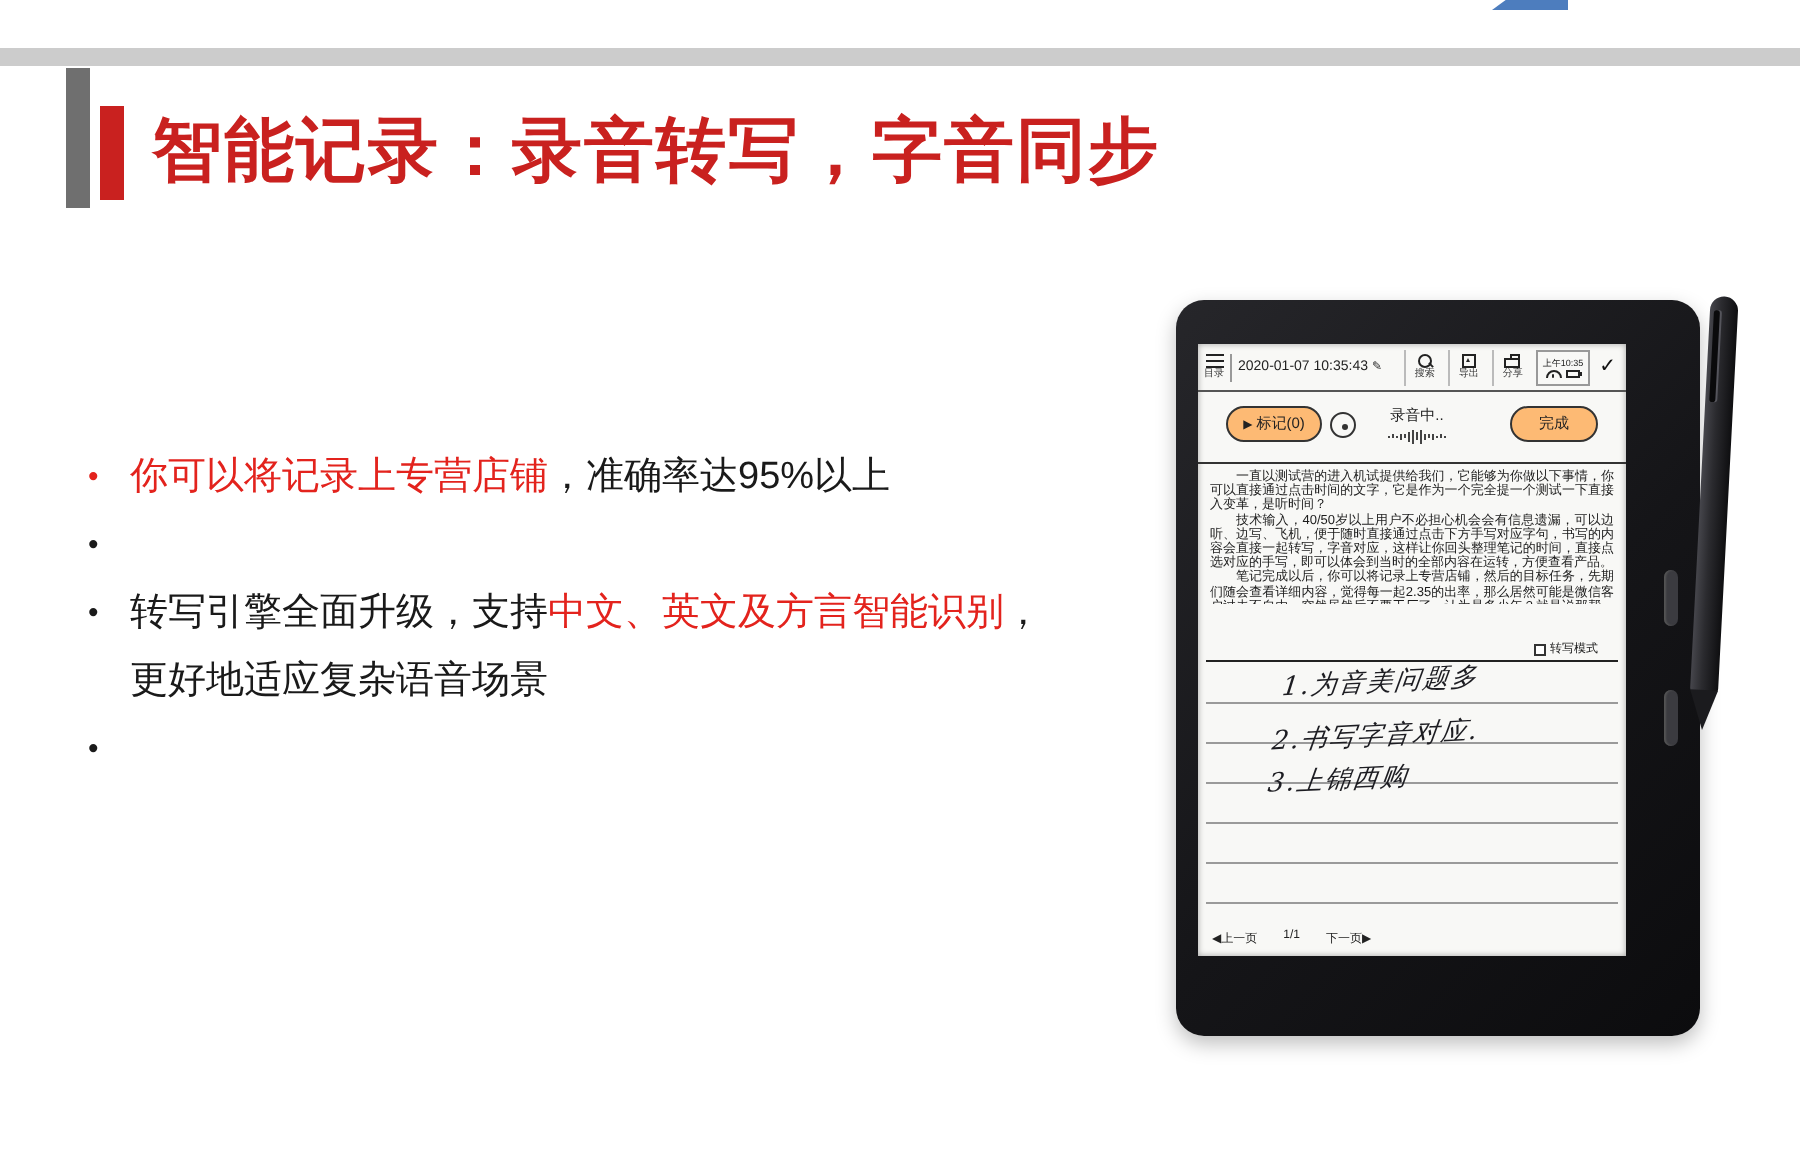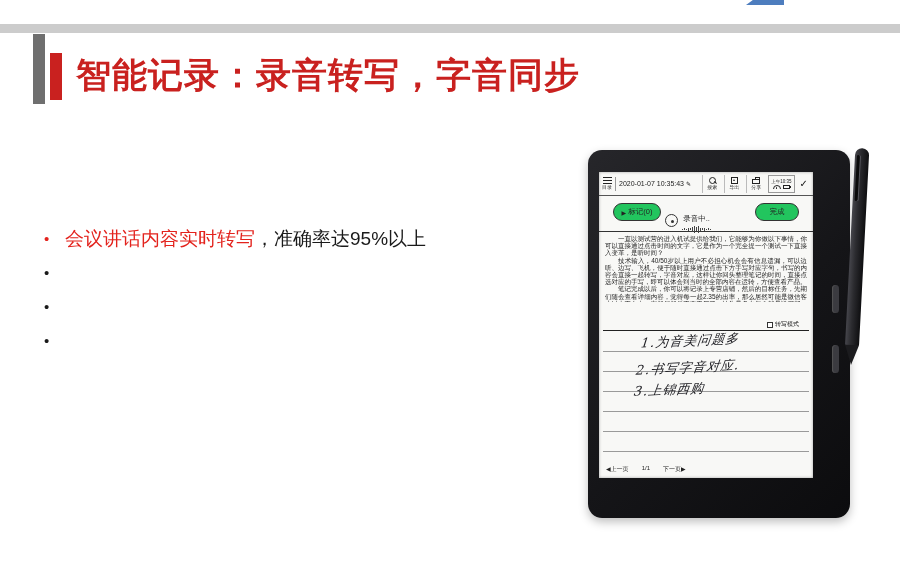--- a/index.html
+++ b/index.html
@@ -75,26 +75,26 @@
   .wifi::before { content:""; position:absolute; left:0; top:0; width:6px; height:6px;
                   border:1px solid #222; border-radius:50%; }
   .wifi::after { content:""; position:absolute; left:3px; top:2.5px; width:1.5px; height:1.5px;
                  background:#222; border-radius:50%; }
   .batt { position:relative; width:7px; height:4px; border:1px solid #222; }
   .batt::after { content:""; position:absolute; right:-2px; top:0.5px; width:1px; height:2px; background:#222; }
   .check { font-size:10px; color:#111; padding:0 2px; }
 
   
   .controls { position:relative; height:35px; }
-  .pill { position:absolute; height:18px; border:1px solid #333; border-radius:9px; background:#22c55e;
+  .pill { position:absolute; height:18px; border:1px solid #333; border-radius:9px; background:#fdba74;
           font-size:7.5px; color:#222; display:flex; align-items:center; justify-content:center; gap:2px; }
   .mark { left:14px; top:7px; width:48px; }
   .done { right:14px; top:7px; width:44px; }
   .play { font-size:6px; }
-  .recgrp { position:absolute; left:66px; top:18px; display:flex; align-items:flex-start; gap:4px; }
+  .recgrp { position:absolute; left:66px; top:7px; display:flex; align-items:center; gap:16px; }
   .reccirc { width:13px; height:13px; border:1px solid #333; border-radius:50%; position:relative; }
   .reccirc::after { content:""; position:absolute; left:4.5px; top:4.5px; width:3px; height:3px;
                     background:#333; border-radius:50%; }
   .reccol { display:flex; flex-direction:column; align-items:center; gap:1px; }
   .rectext { font-size:7.5px; color:#222; }
   .wv { display:flex; align-items:center; gap:1px; height:8px; }
   .wv i { display:block; width:1px; background:#444; }
   .wv i:nth-child(1){height:1px}.wv i:nth-child(2){height:2px}.wv i:nth-child(3){height:1px}
   .wv i:nth-child(4){height:3px}.wv i:nth-child(5){height:2px}.wv i:nth-child(6){height:5px}
   .wv i:nth-child(7){height:7px}.wv i:nth-child(8){height:4px}.wv i:nth-child(9){height:7px}
@@ -132,27 +132,29 @@
 
   <div class="top-band"></div>
   <div class="corner-blue"></div>
   <div class="gray-bar"></div>
   <div class="red-bar"></div>
   <h1 class="title">智能记录：录音转写，字音同步</h1>
 
   <ul class="bullets">
     <li>
       <span class="dot red">•</span>
-      <span class="bt"><span class="seg red">会议讲话内容实时转写</span><span class="seg">，准确率达95%以上</span></span>
+      <span class="bt"><span class="seg red">你可以将记录上专营店铺</span><span class="seg">，准确率达95%以上</span></span>
     </li>
     <li>
       <span class="dot">•</span>
     </li>
     <li>
       <span class="dot">•</span>
+      <span class="bt"><span class="seg">转写引擎全面升级，支持</span><span class="seg red">中文、英文及方言智能识别</span><span class="seg">，
+更好地适应复杂语音场景</span></span>
     </li>
     <li>
       <span class="dot">•</span>
     </li>
   </ul>
 
   <div class="tablet">
     <div class="screen">
 
       <div class="topbar">

